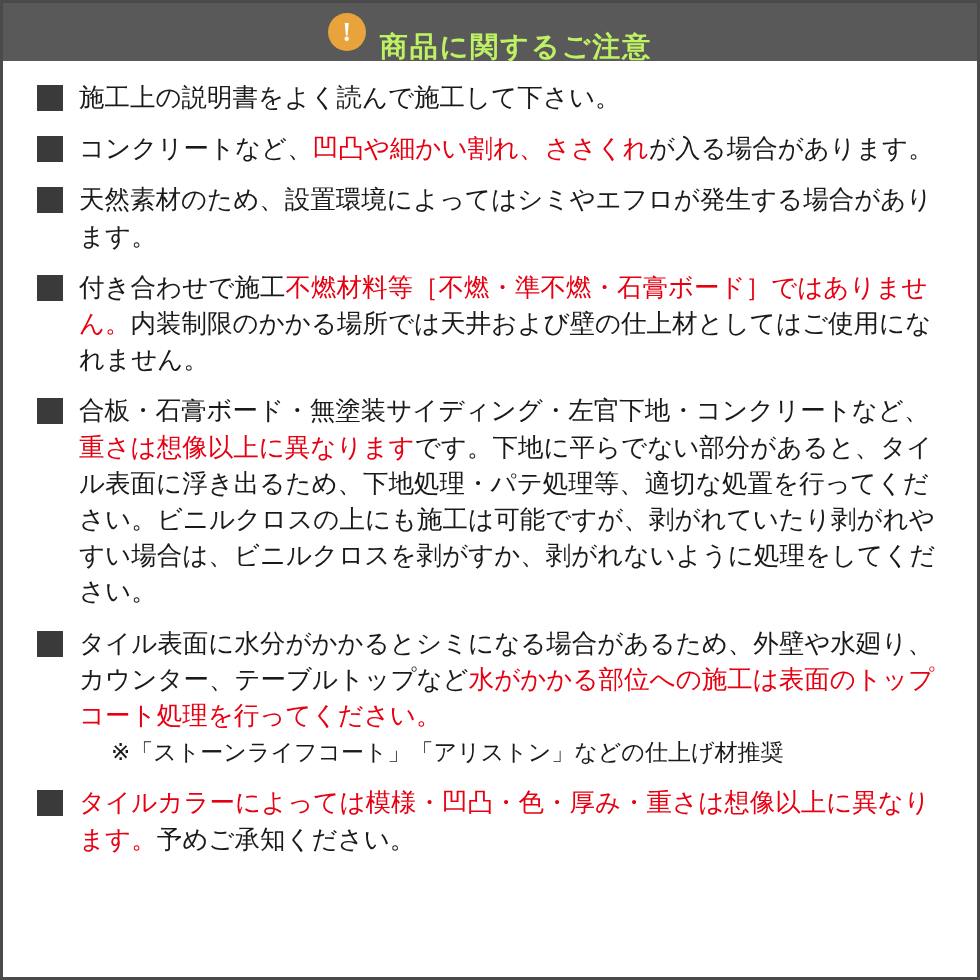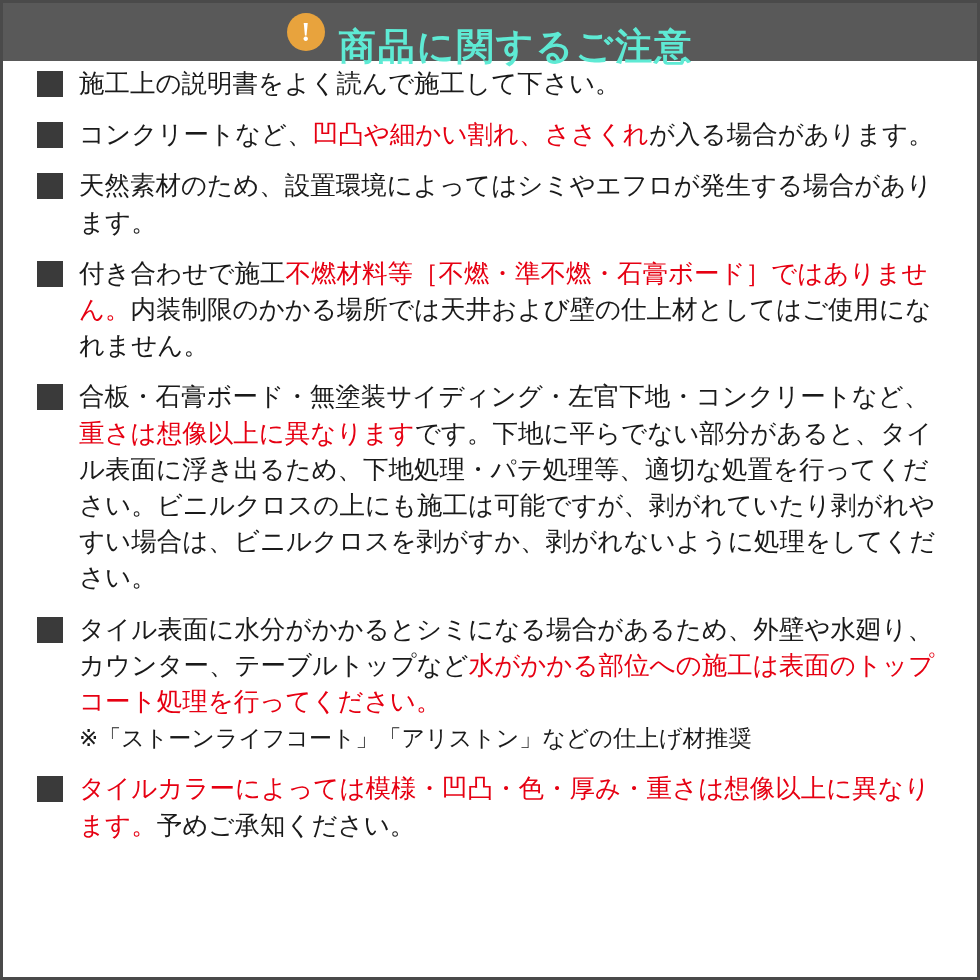--- a/index.html
+++ b/index.html
@@ -35,28 +35,28 @@
     border-radius: 50%;
     background: #e8a33d;
     color: #ffffff;
     font-size: 27px;
     font-weight: bold;
     line-height: 38px;
     text-align: center;
     font-family: "Liberation Serif", serif;
   }
   .header-title {
-    color: #5eead4;
-    font-size: 37px;
+    color: #bef264;
+    font-size: 28px;
     font-weight: bold;
     letter-spacing: 2px;
     margin-top: 29px;
   }
   .content {
-    padding: 4px 26px 0 34px;
+    padding: 18px 26px 0 34px;
   }
   .note {
     display: flex;
     align-items: flex-start;
     margin-bottom: 15px;
   }
   .bullet {
     width: 26px;
     height: 26px;
     background: #3a3a3a;
@@ -70,20 +70,21 @@
     color: #1a1a1a;
     letter-spacing: 0px;
     flex: 1;
   }
   .note-text .r {
     color: #e60012;
     margin-top: 45px;
   }
   .small {
     font-size: 23px;
+    margin-left: 32px;
   }
 </style>
 </head>
 <body>
 
 <div class="page">
 
   <div class="header">
     <div class="header-icon">!</div>
     <div class="header-title">商品に関するご注意</div>

